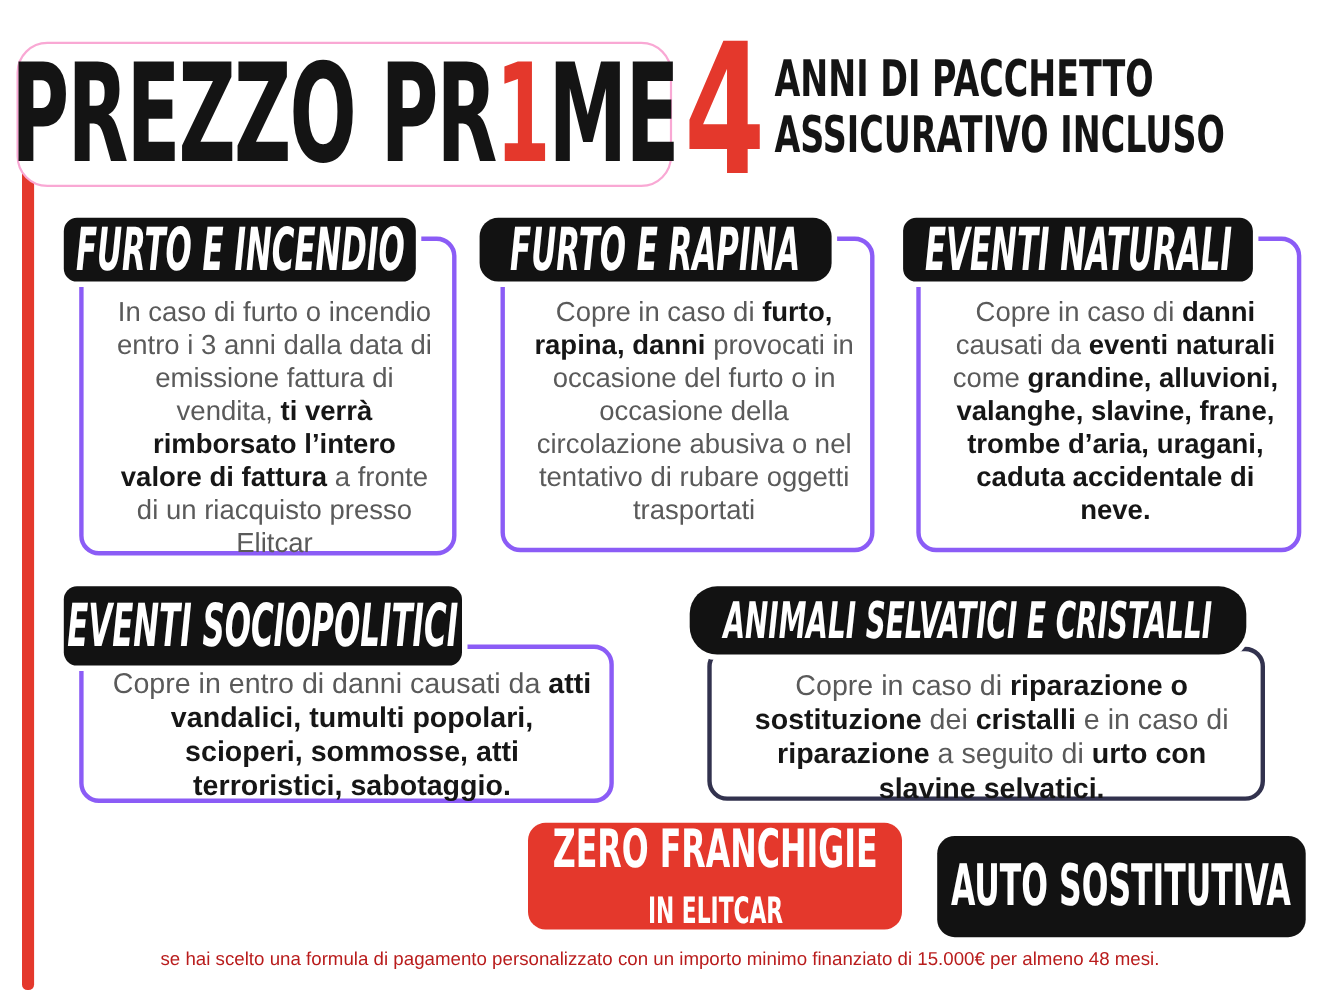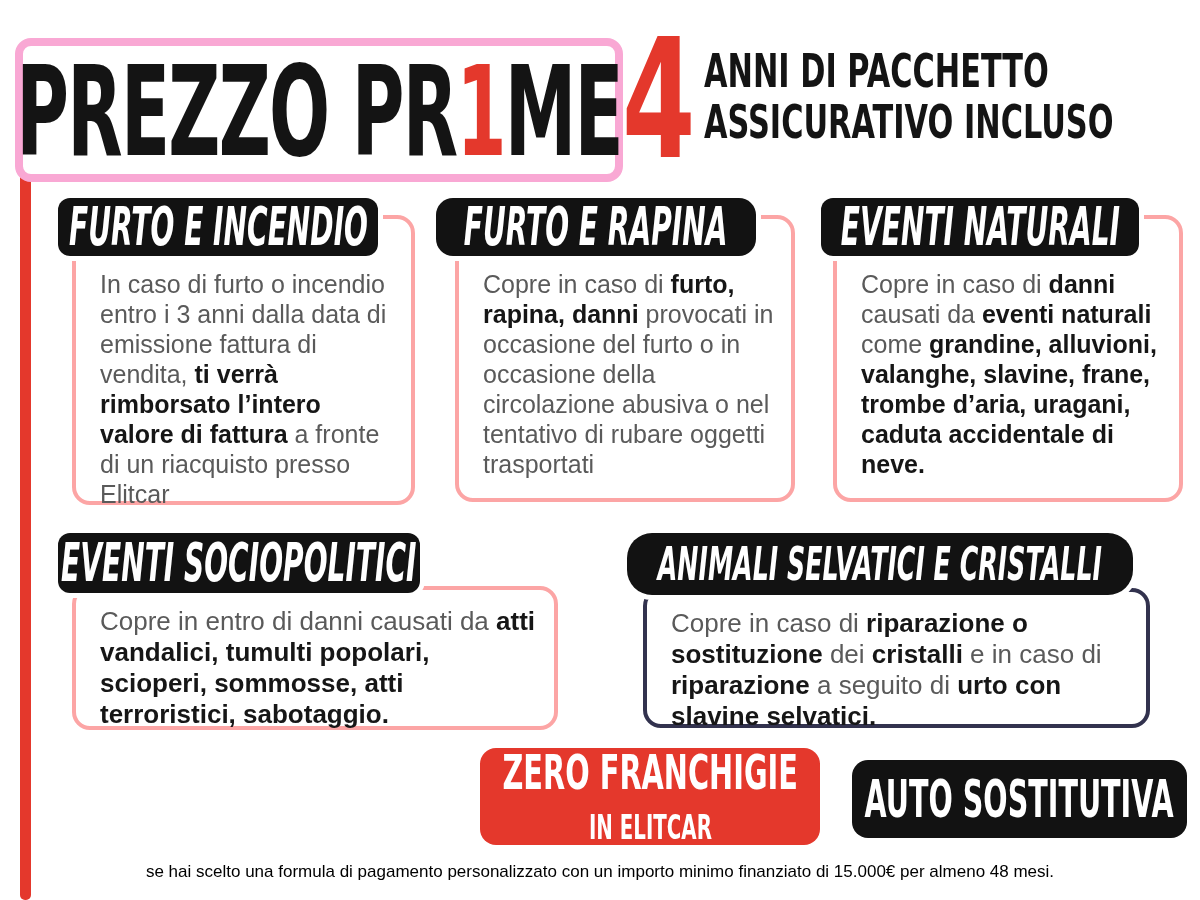--- a/index.html
+++ b/index.html
@@ -5,82 +5,82 @@
   html,body { margin:0; padding:0; background:#ffffff; }
   .stage {
     position:relative; width:1200px; height:900px; background:#ffffff;
     overflow:hidden; font-family:"Liberation Sans", sans-serif;
   }
   .headline { font-family:"DejaVu Sans","Liberation Sans",sans-serif; font-weight:bold; white-space:nowrap; }
 
   
   .title-box {
     position:absolute; left:15px; top:38px; width:592px; height:128px;
-    border:8px solid #f9a8d4; border-radius:16px; background:#ffffff;
-    display:flex; align-items:flex-end; justify-content:center; z-index:2;
+    border:2px solid #f9a8d4; border-radius:28px; background:#ffffff;
+    display:flex; align-items:center; justify-content:center; z-index:2;
   }
   .title-text { font-size:124px; line-height:1; color:#141414; letter-spacing:-3px;
     display:inline-block; transform:scaleX(0.58); transform-origin:center; }
   .title-accent { color:#e4382c; }
   .red-line { position:absolute; left:20px; top:150px; width:11px; height:750px;
     background:#e4382c; border-radius:5px; }
 
   .big-4 { position:absolute; left:622px; top:34px; font-size:165px; line-height:0.8;
     color:#e4382c; display:inline-block; transform:scaleX(0.64); transform-origin:left top; }
   .years-text { position:absolute; left:704px; top:46px; }
   .years-line { font-size:46px; line-height:51px; color:#141414; display:block;
     transform:scaleX(0.66); transform-origin:left center; white-space:nowrap; }
 
   
   .card { position:absolute; }
   .card-body { position:absolute; left:0; top:0; right:0; bottom:0; background:#fff;
-    border:4px solid #fca5a5; border-radius:18px; }
+    border:4px solid #8b5cf6; border-radius:18px;text-align:center; }
   .card-badge { position:absolute; background:#121212; border-radius:12px;
     display:flex; align-items:center; justify-content:center;
     box-shadow:0 0 0 5px #ffffff; z-index:3;font-style:italic; }
   .badge-text { color:#ffffff; font-size:54px; line-height:1;
     display:inline-block; transform:scaleX(0.52); transform-origin:center; }
   .card-text { position:relative; margin:0; color:#5a5a5a; z-index:1; }
   .bseg { font-weight:bold; color:#161616; }
 
   .c1 { left:72px;  top:215px; width:343px; height:290px; }
   .c1 .card-badge { left:-14px; top:-17px; width:320px; height:58px; }
   .c2 { left:455px; top:215px; width:340px; height:287px; }
   .c2 .card-badge { left:-19px; top:-17px; width:320px; height:58px;border-radius:17px; }
   .c3 { left:833px; top:215px; width:350px; height:287px; }
   .c3 .card-badge { left:-12px; top:-17px; width:318px; height:58px; }
   .c1 .card-text, .c2 .card-text, .c3 .card-text
     { padding:50px 12px 0 24px; font-size:25px; line-height:30px; }
 
   .c4 { left:72px;  top:586px; width:486px; height:144px; }
-  .c4 .card-badge { left:-14px; top:-53px; width:362px; height:60px; }
+  .c4 .card-badge { left:-14px; top:-53px; width:362px; height:72px; }
   .c5 { left:643px; top:588px; width:507px; height:140px; }
   .c5 .card-body { border-color:#32324e; }
   .c5 .card-badge { left:-16px; top:-55px; width:506px; height:62px;border-radius:25px; }
   .c5 .badge-text { font-size:46px; transform:scaleX(0.55); }
   .c4 .card-text, .c5 .card-text
     { padding:16px 14px 0 24px; font-size:26px; line-height:31px; }
 
   
   .pill { position:absolute; display:flex; align-items:center; justify-content:center;
     border-radius:16px; }
   .pill-black { background:#121212; }
   .pill-red { background:#e4382c; flex-direction:column;gap:16px; }
   .pill-text { color:#ffffff; font-size:52px; line-height:1; display:inline-block;
     transform:scaleX(0.55); transform-origin:center; }
   .soccorso { left:58px;  top:762px; width:337px; height:74px; }
   .zero     { left:480px; top:748px; width:340px; height:97px; }
-  .auto     { left:852px; top:760px; width:335px; height:78px; }
+  .auto     { left:852px; top:760px; width:335px; height:92px; }
   .zero-line1 { color:#fff; font-size:48px; line-height:46px; display:block;
     transform:scaleX(0.6); transform-origin:center; }
   .zero-line2 { color:#fff; font-size:33px; line-height:34px; display:block;
     transform:scaleX(0.6); transform-origin:center; }
 
   .footnote { position:absolute; left:0; right:0; top:862px; text-align:center;
-    font-size:17px; color:#000000; }
+    font-size:17px; color:#b91c1c; }
 </style>
 </head>
 <body>
 
 <div class="stage">
 
   <div class="title-box">
     <span class="headline title-text"><span>PREZZO PR</span><span class="title-accent">1</span><span>ME</span></span>
   </div>
   <div class="red-line"></div>

